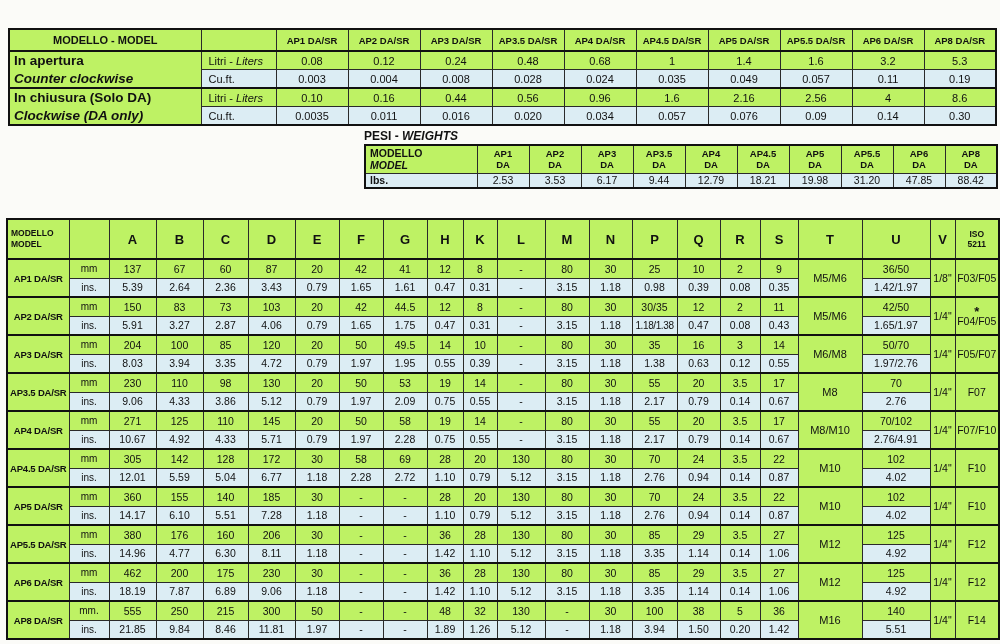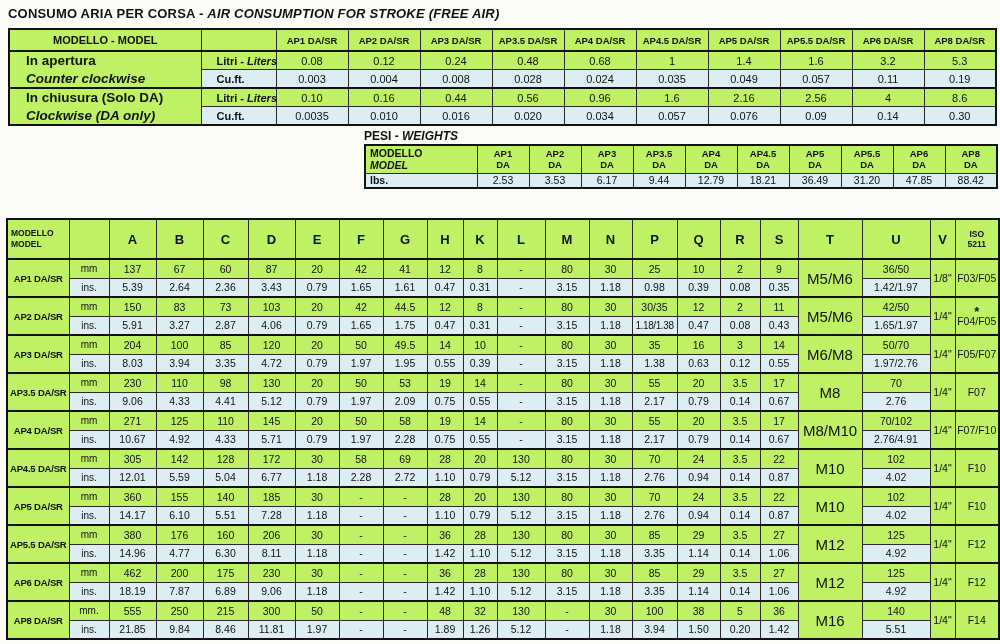--- a/index.html
+++ b/index.html
@@ -21,22 +21,22 @@
   td { border: 1px solid #2a2a2a; text-align: center; vertical-align: middle; padding: 0 1px; white-space: nowrap; overflow: hidden; }
   .sh { background: #dcedf4; }
   tr.grp td, td.grp { border-top: 2px solid #111; }
 
   
   #consumption-table { position: absolute; left: 8px; top: 28px; width: 987px; }
   #consumption-table tr { height: 18px; }
   #consumption-table tr.hdr { height: 22px; }
   .c-head { font-weight: bold; font-size: 11px; }
   .c-model { font-weight: bold; font-size: 9.5px; }
-  .c-label { text-align: left; padding-left: 16px; font-weight: bold; font-size: 13.5px; line-height: 1.3; }
-  .c-unit { text-align: left; padding-left: 15px; font-weight: bold; font-size: 11px; }
+  .c-label { text-align: left; padding-left: 4px; font-weight: bold; font-size: 13.5px; line-height: 1.3; }
+  .c-unit { text-align: left; padding-left: 7px; font-weight: normal; font-size: 11px; }
   .c-val { font-size: 11px; }
 
   
   #weights-block { position: absolute; left: 364px; top: 129px; width: 760px; }
   #weights-table { width: 632px; margin-top: 1px; }
   #weights-table tr.hdr { height: 28px; }
   #weights-table tr { height: 15px; }
   .w-headcell { font-weight: bold; font-size: 9.5px; line-height: 1.2; }
   .w-label { text-align: left; padding-left: 4px; font-weight: bold; font-size: 10.5px; line-height: 1.15; }
   .w-val { font-size: 10.5px; }
@@ -45,32 +45,28 @@
   #dims-table { position: absolute; left: 6px; top: 218px; width: 990px; }
   #dims-table tr { height: 19px; }
   #dims-table tr.hdr { height: 40px; }
   .d-corner { text-align: left; padding-left: 3px; font-weight: bold; font-size: 8.5px; line-height: 1.25; }
   .d-letter { font-weight: bold; font-size: 13px; }
   .d-iso-head { font-weight: bold; font-size: 8.5px; line-height: 1.2; }
   .d-model { font-weight: bold; font-size: 9.5px; letter-spacing: -0.2px; }
   .d-unit { font-size: 10px; }
   .d-val { font-size: 10.5px; }
   .d-val.tight { font-size: 10px; letter-spacing: -0.4px; }
-  .d-t { font-weight: normal; font-size: 15px; }
+  .d-t { font-weight: normal; font-size: 11px; }
   .d-star { font-size: 13px; font-weight: bold; line-height: 7px; padding-top: 3px; }
 </style>
 </head>
 <body>
 
 <div class="page">
 
-  <div class="doc-title">
-    <span>CONSUMO ARIA PER CORSA -</span>
-    <span class="i">AIR CONSUMPTION FOR STROKE (FREE AIR)</span>
-  </div>
 
   <table id="consumption-table">
     <colgroup>
       <col style="width:192px">
         <col style="width:75px">
       <col style="width:72px">
         <col style="width:72px">
         <col style="width:72px">
         <col style="width:72px">
         <col style="width:72px">
@@ -138,21 +134,21 @@
           <td class="c-val">0.96</td>
           <td class="c-val">1.6</td>
           <td class="c-val">2.16</td>
           <td class="c-val">2.56</td>
           <td class="c-val">4</td>
           <td class="c-val">8.6</td>
         </tr>
         <tr>
           <td class="c-unit sh"><span>Cu.ft.</span></td>
           <td class="c-val sh">0.0035</td>
-          <td class="c-val sh">0.010</td>
+          <td class="c-val sh">0.011</td>
           <td class="c-val sh">0.016</td>
           <td class="c-val sh">0.020</td>
           <td class="c-val sh">0.034</td>
           <td class="c-val sh">0.057</td>
           <td class="c-val sh">0.076</td>
           <td class="c-val sh">0.09</td>
           <td class="c-val sh">0.14</td>
           <td class="c-val sh">0.30</td>
         </tr>
       </tbody>
@@ -225,21 +221,21 @@
             </td>
           </tr>
           <tr>
             <td class="w-label sh">lbs.</td>
             <td class="w-val sh">2.53</td>
             <td class="w-val sh">3.53</td>
             <td class="w-val sh">6.17</td>
             <td class="w-val sh">9.44</td>
             <td class="w-val sh">12.79</td>
             <td class="w-val sh">18.21</td>
-            <td class="w-val sh">36.49</td>
+            <td class="w-val sh">19.98</td>
             <td class="w-val sh">31.20</td>
             <td class="w-val sh">47.85</td>
             <td class="w-val sh">88.42</td>
           </tr>
         </tbody>
     </table>
   </div>
 
 
   <table id="dims-table">
@@ -460,21 +456,21 @@
           <td class="d-val">70</td>
           <td class="d-val" rowspan="2">1/4"</td>
           <td class="d-val" rowspan="2">
             <div>F07</div>
           </td>
         </tr>
         <tr>
           <td class="d-unit sh">ins.</td>
           <td class="d-val sh">9.06</td>
           <td class="d-val sh">4.33</td>
-          <td class="d-val sh">4.41</td>
+          <td class="d-val sh">3.86</td>
           <td class="d-val sh">5.12</td>
           <td class="d-val sh">0.79</td>
           <td class="d-val sh">1.97</td>
           <td class="d-val sh">2.09</td>
           <td class="d-val sh">0.75</td>
           <td class="d-val sh">0.55</td>
           <td class="d-val sh">-</td>
           <td class="d-val sh">3.15</td>
           <td class="d-val sh">1.18</td>
           <td class="d-val sh">2.17</td>

